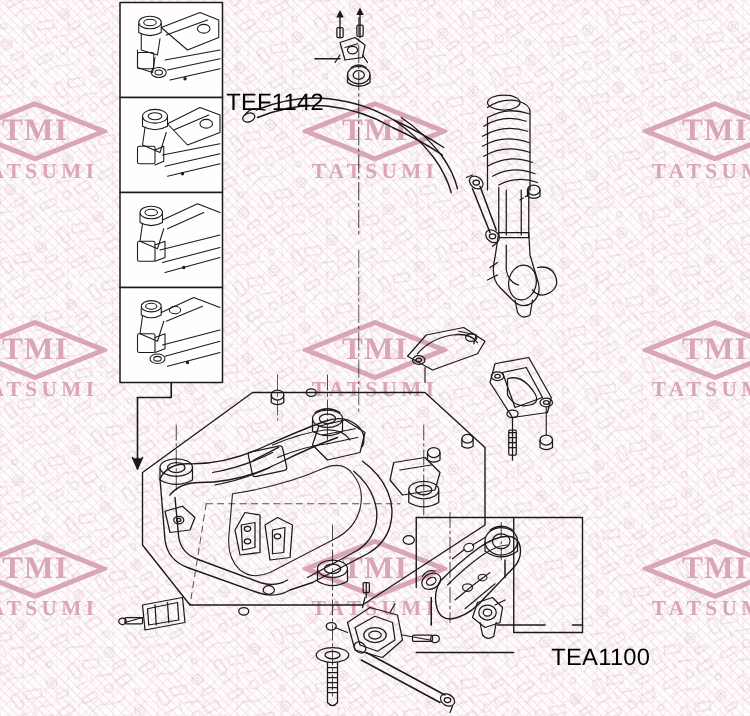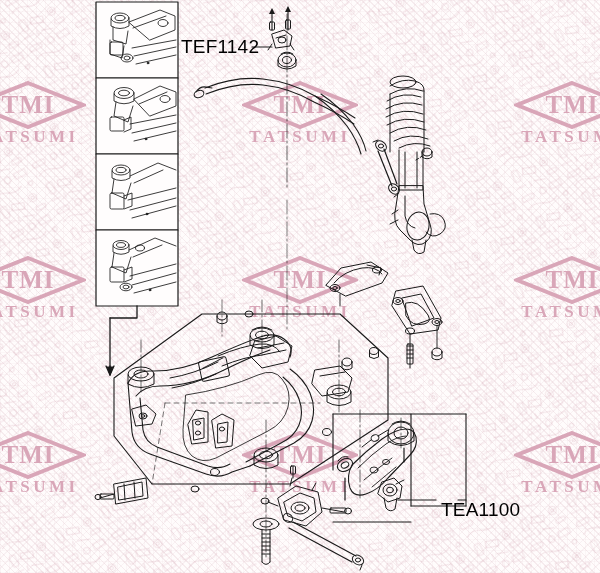--- a/index.html
+++ b/index.html
@@ -59,20 +59,21 @@
   #draw svg{display:block;}
 
   
   .lbl{
     position:absolute;
     font-family:"Liberation Sans", sans-serif;
     font-size:19px;
     color:#000;
     white-space:nowrap;
     letter-spacing:.2px;
+    margin-top:36px;
   }
 </style>
 </head>
 <body>
 
 <div id="stage">
 
   <div class="texture"></div>
   <div class="texture2">
     <svg width="600" height="573" viewBox="0 0 600 573" xmlns="http://www.w3.org/2000/svg">
@@ -559,16 +560,16 @@
         <path d="M345 478 L345 500"></path>
       </g>
 
     </g>
   </svg>
   </div>
 
   <div class="lbl" style="left:181px;top:36px">TEF1142</div>
 
 
-  <div class="lbl" style="left:441px;top:499px">TEA1100</div>
+  <div class="lbl" style="left:441px;top:480px">TEA1100</div>
 
 
 </div>
 
 </body></html>

